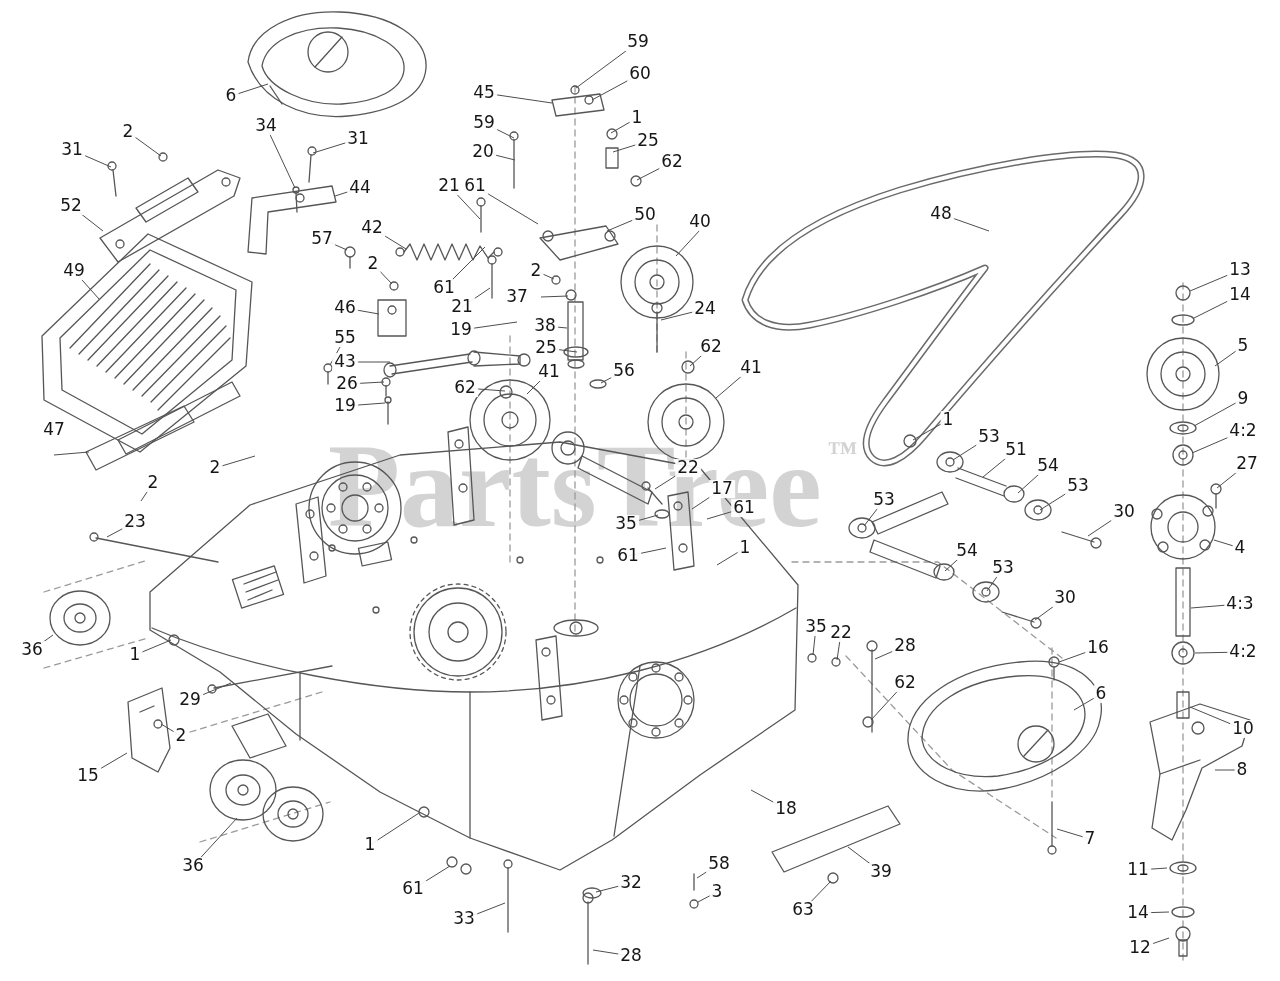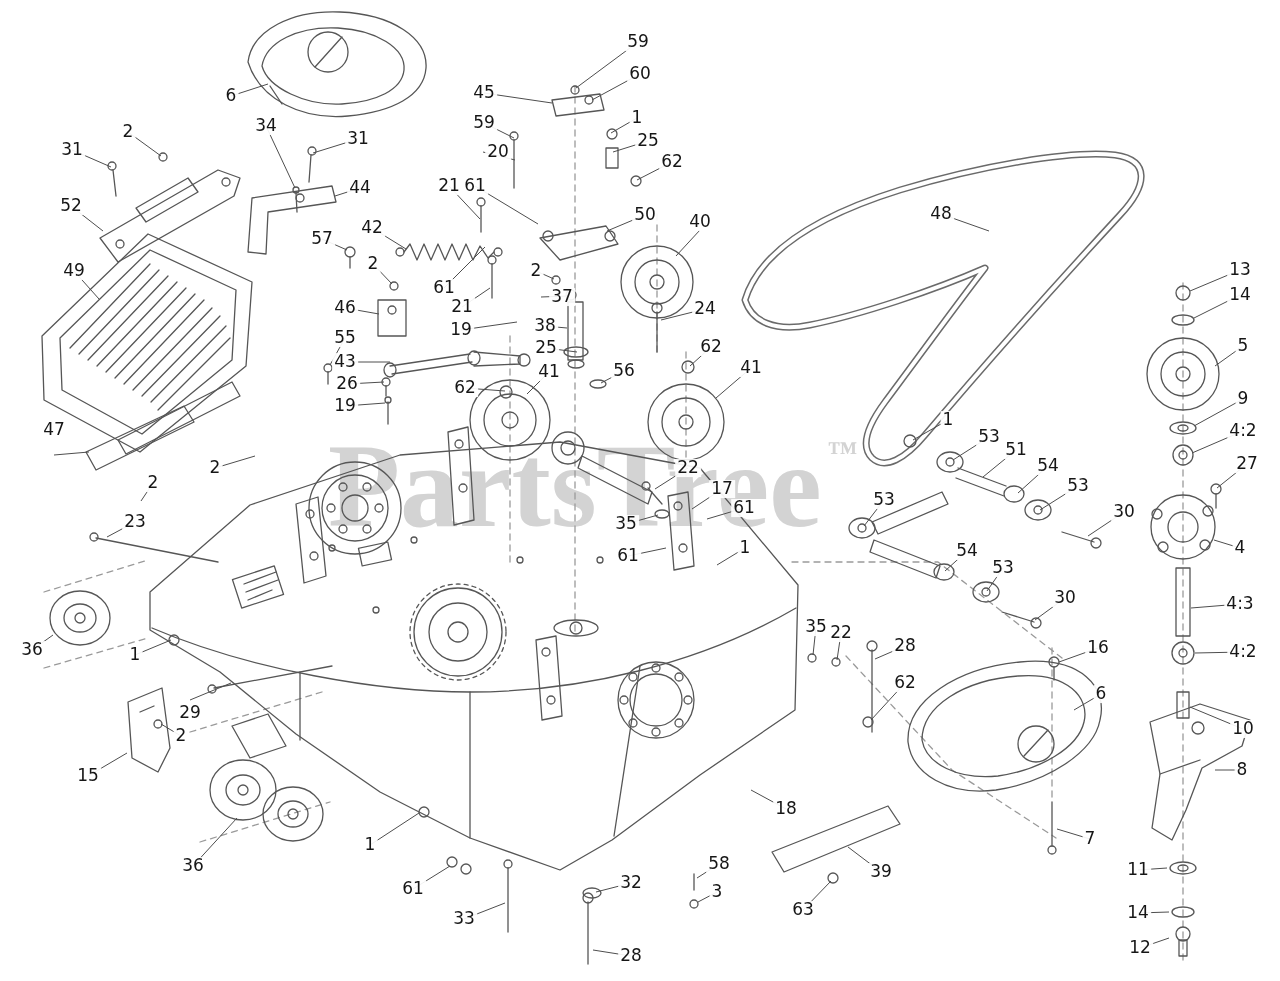--- a/index.html
+++ b/index.html
@@ -428,21 +428,21 @@
       <line x1="631" y1="956" x2="593" y2="950"></line>
     </svg>
 
   <div id="callout-layer" class="layer">
       <div class="callout" style="left: 638px; top: 42px;">59</div>
       <div class="callout" style="left: 640px; top: 74px; text-align: right;">60</div>
       <div class="callout" style="left: 484px; top: 93px;">45</div>
       <div class="callout" style="left: 637px; top: 118px;">1</div>
       <div class="callout" style="left: 484px; top: 123px;">59</div>
       <div class="callout" style="left: 648px; top: 141px;">25</div>
-      <div class="callout" style="left: 498px; top: 152px;">20</div>
+      <div class="callout" style="left: 483px; top: 152px;">20</div>
       <div class="callout" style="left: 672px; top: 162px;">62</div>
       <div class="callout" style="left: 231px; top: 96px;">6</div>
       <div class="callout" style="left: 266px; top: 126px;">34</div>
       <div class="callout" style="left: 128px; top: 132px;">2</div>
       <div class="callout" style="left: 72px; top: 150px;">31</div>
       <div class="callout" style="left: 358px; top: 139px;">31</div>
       <div class="callout" style="left: 360px; top: 188px;">44</div>
       <div class="callout" style="left: 71px; top: 206px;">52</div>
       <div class="callout" style="left: 449px; top: 186px;">21</div>
       <div class="callout" style="left: 475px; top: 186px;">61</div>
@@ -450,21 +450,21 @@
       <div class="callout" style="left: 700px; top: 222px;">40</div>
       <div class="callout" style="left: 941px; top: 214px;">48</div>
       <div class="callout" style="left: 372px; top: 228px;">42</div>
       <div class="callout" style="left: 322px; top: 239px;">57</div>
       <div class="callout" style="left: 373px; top: 264px;">2</div>
       <div class="callout" style="left: 444px; top: 288px;">61</div>
       <div class="callout" style="left: 74px; top: 271px;">49</div>
       <div class="callout" style="left: 345px; top: 308px;">46</div>
       <div class="callout" style="left: 462px; top: 307px;">21</div>
       <div class="callout" style="left: 536px; top: 271px;">2</div>
-      <div class="callout" style="left: 562px; top: 297px; text-align: center;">37</div>
+      <div class="callout" style="left: 517px; top: 297px; text-align: center;">37</div>
       <div class="callout" style="left: 545px; top: 326px;">38</div>
       <div class="callout" style="left: 705px; top: 309px;">24</div>
       <div class="callout" style="left: 1240px; top: 270px;">13</div>
       <div class="callout" style="left: 1240px; top: 295px;">14</div>
       <div class="callout" style="left: 1243px; top: 346px;">5</div>
       <div class="callout" style="left: 345px; top: 338px;">55</div>
       <div class="callout" style="left: 461px; top: 330px;">19</div>
       <div class="callout" style="left: 345px; top: 362px;">43</div>
       <div class="callout" style="left: 546px; top: 348px;">25</div>
       <div class="callout" style="left: 624px; top: 371px;">56</div>
@@ -501,21 +501,21 @@
       <div class="callout" style="left: 135px; top: 655px;">1</div>
       <div class="callout" style="left: 1065px; top: 598px;">30</div>
       <div class="callout" style="left: 816px; top: 627px;">35</div>
       <div class="callout" style="left: 841px; top: 633px;">22</div>
       <div class="callout" style="left: 905px; top: 646px;">28</div>
       <div class="callout" style="left: 1098px; top: 648px;">16</div>
       <div class="callout" style="left: 905px; top: 683px;">62</div>
       <div class="callout" style="left: 1101px; top: 694px;">6</div>
       <div class="callout" style="left: 1240px; top: 604px;">4:3</div>
       <div class="callout" style="left: 1243px; top: 652px;">4:2</div>
-      <div class="callout" style="left: 190px; top: 700px; margin-top: 13px;">29</div>
+      <div class="callout" style="left: 190px; top: 700px;">29</div>
       <div class="callout" style="left: 181px; top: 736px;">2</div>
       <div class="callout" style="left: 1243px; top: 729px;">10</div>
       <div class="callout" style="left: 88px; top: 776px;">15</div>
       <div class="callout" style="left: 1242px; top: 770px;">8</div>
       <div class="callout" style="left: 786px; top: 809px;">18</div>
       <div class="callout" style="left: 1090px; top: 839px;">7</div>
       <div class="callout" style="left: 193px; top: 866px;">36</div>
       <div class="callout" style="left: 370px; top: 845px;">1</div>
       <div class="callout" style="left: 719px; top: 864px;">58</div>
       <div class="callout" style="left: 881px; top: 872px;">39</div>

